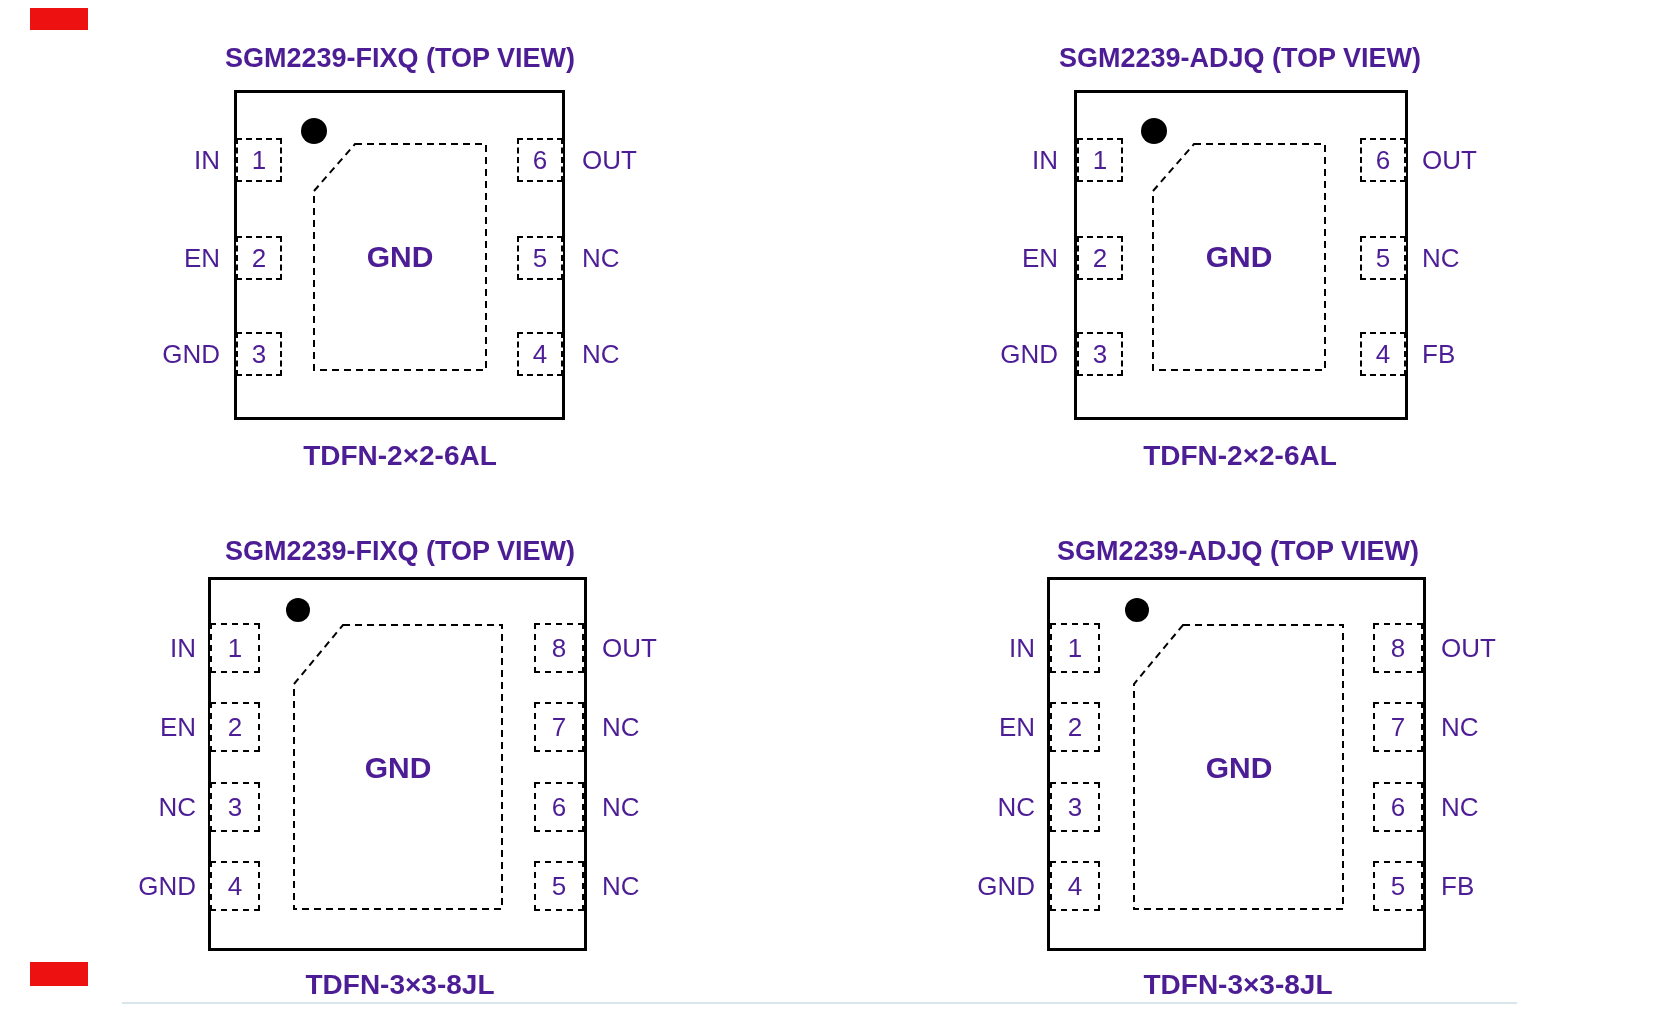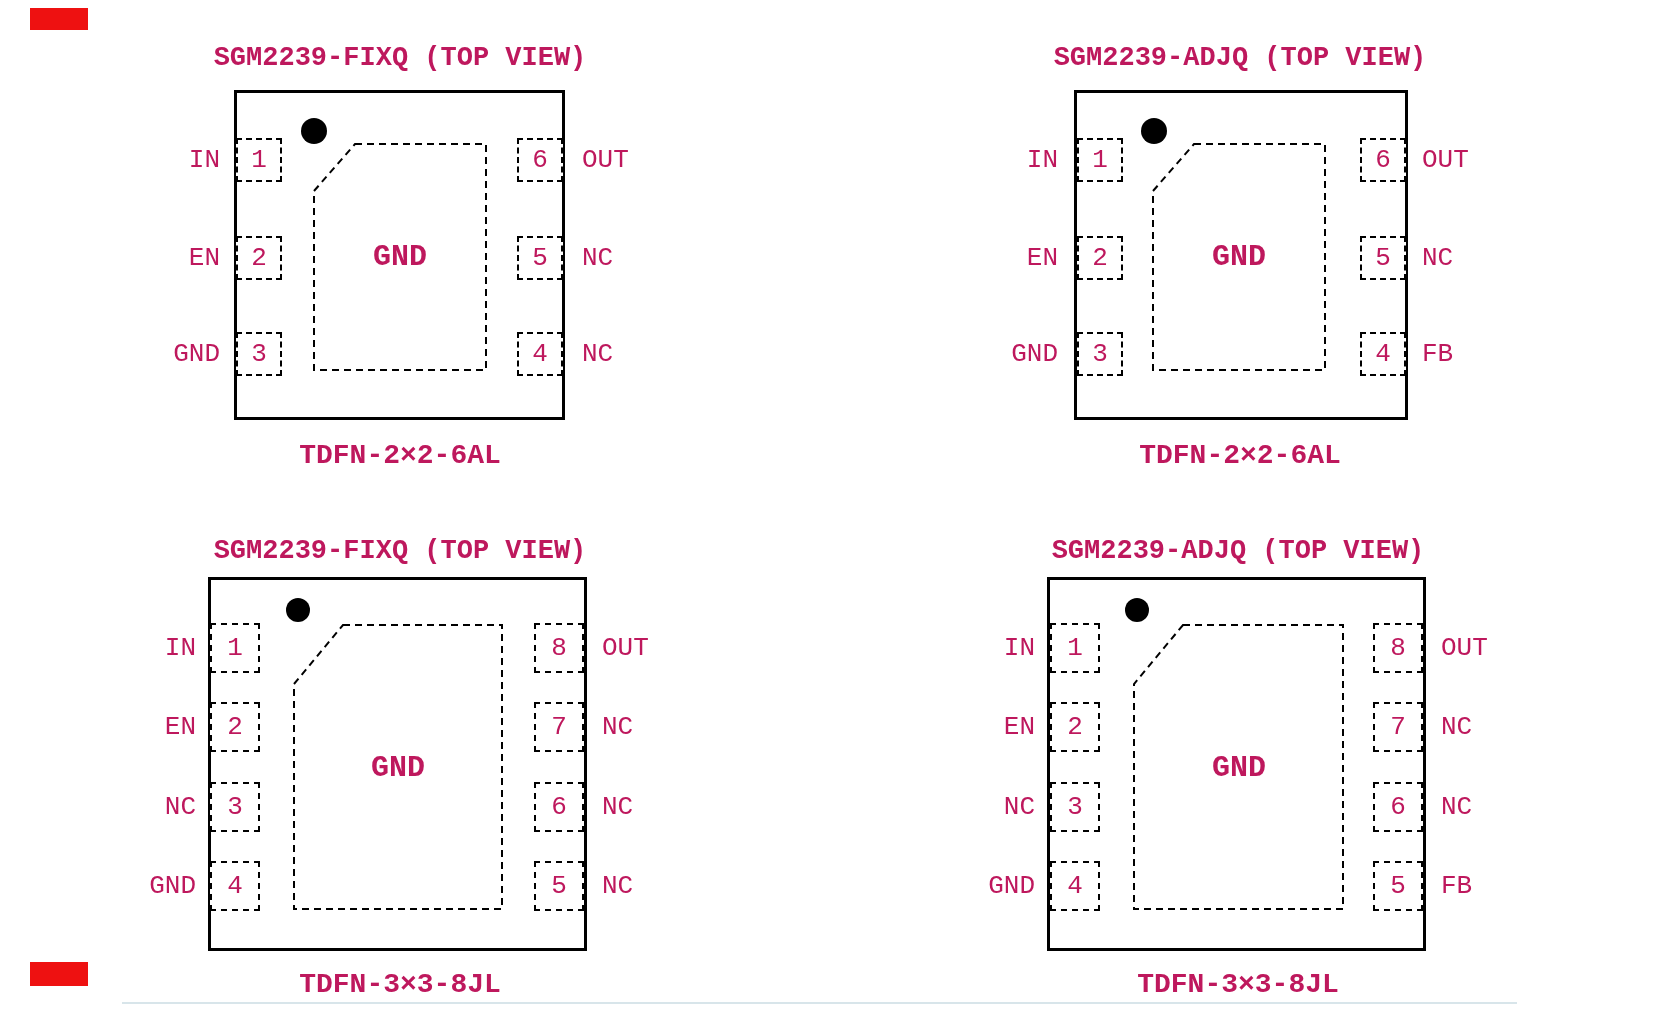--- a/index.html
+++ b/index.html
@@ -1,17 +1,17 @@
 <!DOCTYPE html>
 <html><head>
 <meta charset="utf-8">
 <style>
   html,body{margin:0;padding:0;background:#fff;}
   #canvas{position:relative;width:1654px;height:1036px;background:#ffffff;overflow:hidden;
-          font-family:Liberation Mono, monospace;color:#be185d;}
+          font-family:Liberation Sans, sans-serif;color:#4c1d95;}
   .title{position:absolute;width:500px;text-align:center;font-weight:bold;font-size:27px;line-height:30px;white-space:nowrap;}
   .caption{position:absolute;width:500px;text-align:center;font-weight:bold;font-size:28px;line-height:31px;white-space:nowrap;}
   .chip{position:absolute;border:3px solid #000;background:#fff;box-sizing:border-box;}
   .dot{position:absolute;background:#000;border-radius:50%;}
   .padsvg{position:absolute;}
   .gnd{position:absolute;text-align:center;font-weight:bold;font-size:30px;line-height:34px;}
   .pin{position:absolute;border:2px dashed #000;box-sizing:border-box;text-align:center;font-size:26px;background:#fff;}
   .pin.h44{width:46px;height:44px;line-height:40px;}
   .pin.h50{width:50px;height:50px;line-height:46px;}
   .lbl{position:absolute;font-size:26px;line-height:30px;white-space:nowrap;}

